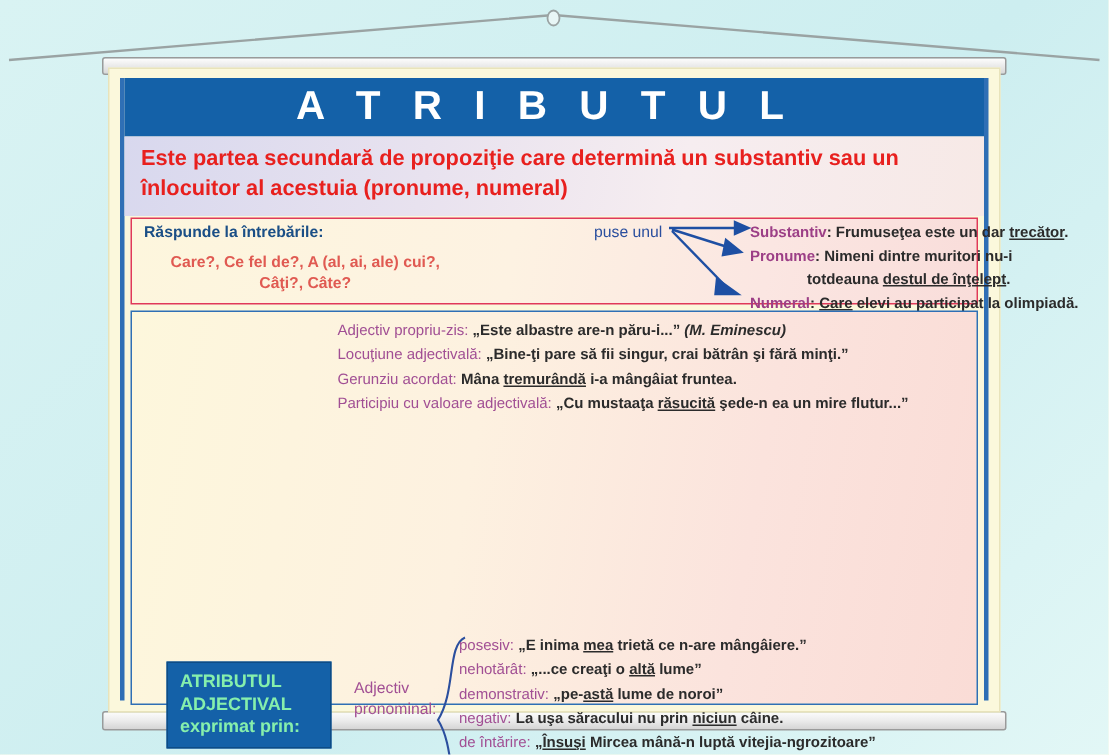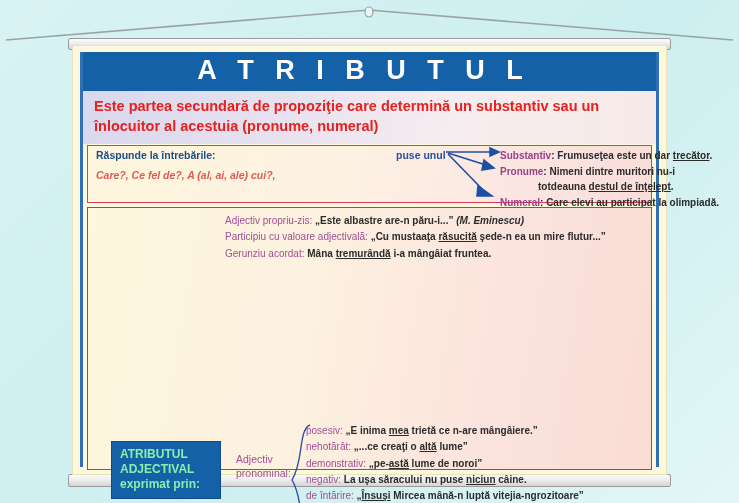--- a/index.html
+++ b/index.html
@@ -46,22 +46,22 @@
   }
   
   .qbox{
     margin:1px 4px 0 4px;
     border:1.5px solid #e0395a;
     background:linear-gradient(100deg,#fdf6dd 0%,#fdf2e2 45%,#fbe6e2 75%,#f9ddda 100%);
     padding:4px 22px 5px 7px;position:relative;height:58px;box-sizing:border-box;
   }
   .q-left{position:absolute;left:8px;top:3px;width:215px;}
   .q-head{color:#1b4f86;font-weight:bold;font-size:10.5px;}
-  .q-list{color:#e05a52;font-style:italic;font-weight:bold;font-size:10.5px;line-height:1.3;margin-top:8px;}
-  .q-mid{position:absolute;left:308px;top:3px;color:#2b4f9e;font-weight:bold;font-size:10.5px;text-align:center;}
+  .q-list{color:#e05a52;font-weight:bold;font-size:10.5px;line-height:1.3;margin-top:8px;text-align:center;}
+  .q-mid{position:absolute;left:308px;top:3px;color:#2b4f9e;font-weight:normal;font-size:10.5px;text-align:center;}
   .arrows{position:absolute;left:358px;top:0px;width:70px;height:56px;}
   .q-right{position:absolute;left:412px;top:2px;width:245px;font-size:10px;line-height:1.55;}
   .cat{color:#9c3f86;font-weight:bold;}
   .ex{color:#2b2b2b;font-weight:bold;}
   .ex u{text-decoration:underline;}
   .indent{padding-left:38px;display:block;}
   
   .mainbox{
     margin:4px 4px 0 4px;
     border:1.5px solid #2f6fb5;
@@ -97,20 +97,21 @@
     <div class="title-bar">A T R I B U T U L</div>
 
     <div class="subtitle">Este partea secundară de propoziţie care determină un substantiv sau un înlocuitor al acestuia (pronume, numeral)</div>
 
     <div class="qbox">
 
       <div class="q-left">
         <div class="q-head">Răspunde la întrebările:</div>
         <div class="q-list">
           <div>Care?, Ce fel de?, A (al, ai, ale) cui?,</div>
+          <div>Câţi?, Câte?</div>
         </div>
       </div>
 
       <div class="q-mid">puse unul</div>
 
       <svg class="arrows" viewBox="0 0 70 56">
         <g stroke="#1e4fa3" stroke-width="1.6" fill="#1e4fa3">
           <line x1="0" y1="6" x2="44" y2="6"></line>
           <polygon points="44,2 53,6 44,10"></polygon>
           <line x1="2" y1="7" x2="40" y2="19"></line>
@@ -134,24 +135,27 @@
       </div>
     </div>
 
     <div class="mainbox">
 
       <div class="row-list">
         <div>
           <span class="lbl">Adjectiv propriu-zis:</span><span class="ex"> „Este albastre are-n păru-i...”</span><i class="ex"> (M. Eminescu)</i>
         </div>
         <div>
-          <span class="lbl">Participiu cu valoare adjectivală:</span><span class="ex"> „Cu mustaaţa </span><u class="ex">răsucită</u><span class="ex"> şede-n ea un mire flutur...”</span>
+          <span class="lbl">Locuţiune adjectivală:</span><span class="ex"> „Bine-ţi pare să fii singur, crai bătrân şi fără minţi.”</span>
         </div>
         <div>
           <span class="lbl">Gerunziu acordat:</span><span class="ex"> Mâna </span><u class="ex">tremurândă</u><span class="ex"> i-a mângâiat fruntea.</span>
+        </div>
+        <div>
+          <span class="lbl">Participiu cu valoare adjectivală:</span><span class="ex"> „Cu mustaaţa </span><u class="ex">răsucită</u><span class="ex"> şede-n ea un mire flutur...”</span>
         </div>
       </div>
 
       <div class="blue-box">
         <div>ATRIBUTUL</div>
         <div>ADJECTIVAL</div>
         <div>exprimat prin:</div>
       </div>
 
       <div class="pron-label">
@@ -160,21 +164,21 @@
       </div>
 
       <svg class="brace" viewBox="0 0 26 115" preserveAspectRatio="none">
         <path d="M22 2 C10 7, 16 38, 4 57 C16 76, 10 107, 22 112" fill="none" stroke="#2b4f9e" stroke-width="1.4"></path>
       </svg>
 
       <div class="pron-list">
         <div><span class="lbl">posesiv:</span><span class="ex"> „E inima </span><u class="ex">mea</u><span class="ex"> trietă ce n-are mângâiere.”</span></div>
         <div><span class="lbl">nehotărât:</span><span class="ex"> „...ce creaţi o </span><u class="ex">altă</u><span class="ex"> lume”</span></div>
         <div><span class="lbl">demonstrativ:</span><span class="ex"> „pe-</span><u class="ex">astă</u><span class="ex"> lume de noroi”</span></div>
-        <div><span class="lbl">negativ:</span><span class="ex"> La uşa săracului nu puse </span><u class="ex">niciun</u><span class="ex"> câine.</span></div>
+        <div><span class="lbl">negativ:</span><span class="ex"> La uşa săracului nu prin </span><u class="ex">niciun</u><span class="ex"> câine.</span></div>
         <div><span class="lbl">de întărire:</span><span class="ex"> „</span><u class="ex">Însuşi</u><span class="ex"> Mircea mână-n luptă vitejia-ngrozitoare”</span></div>
         <div></div>
 
       </div>
 
     </div>
   </div>
 </div>
 
 </body></html>

